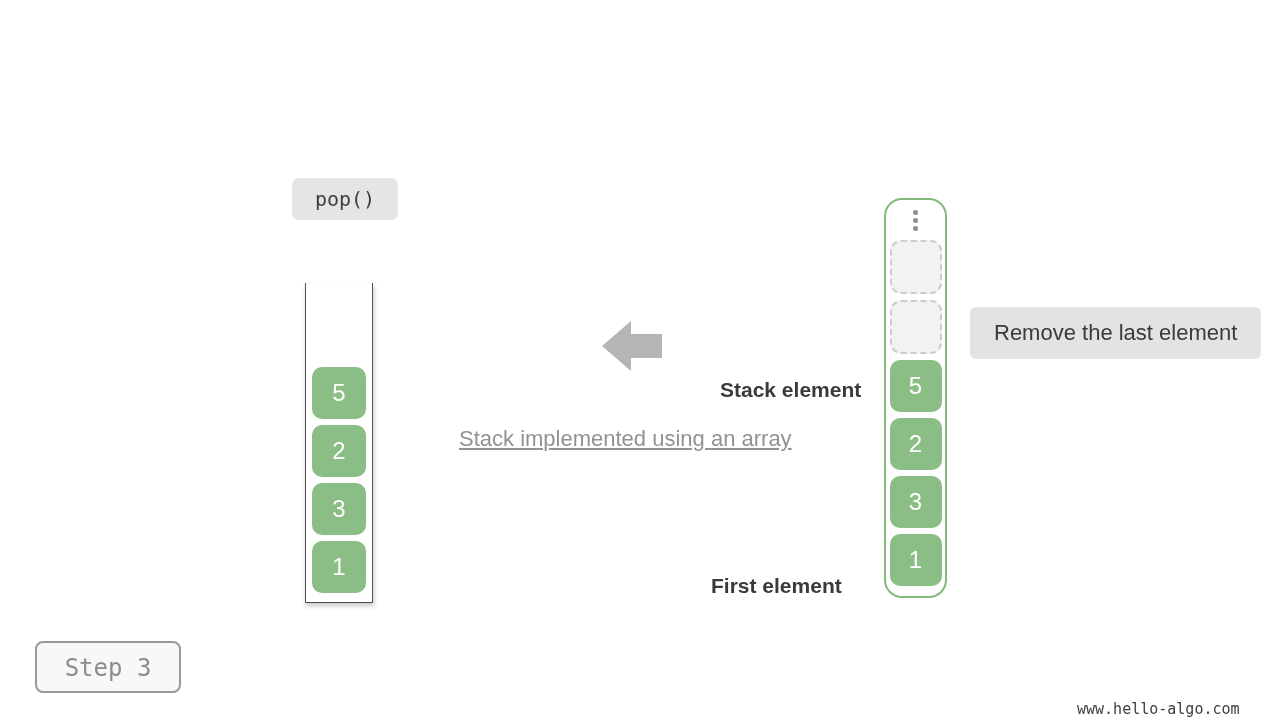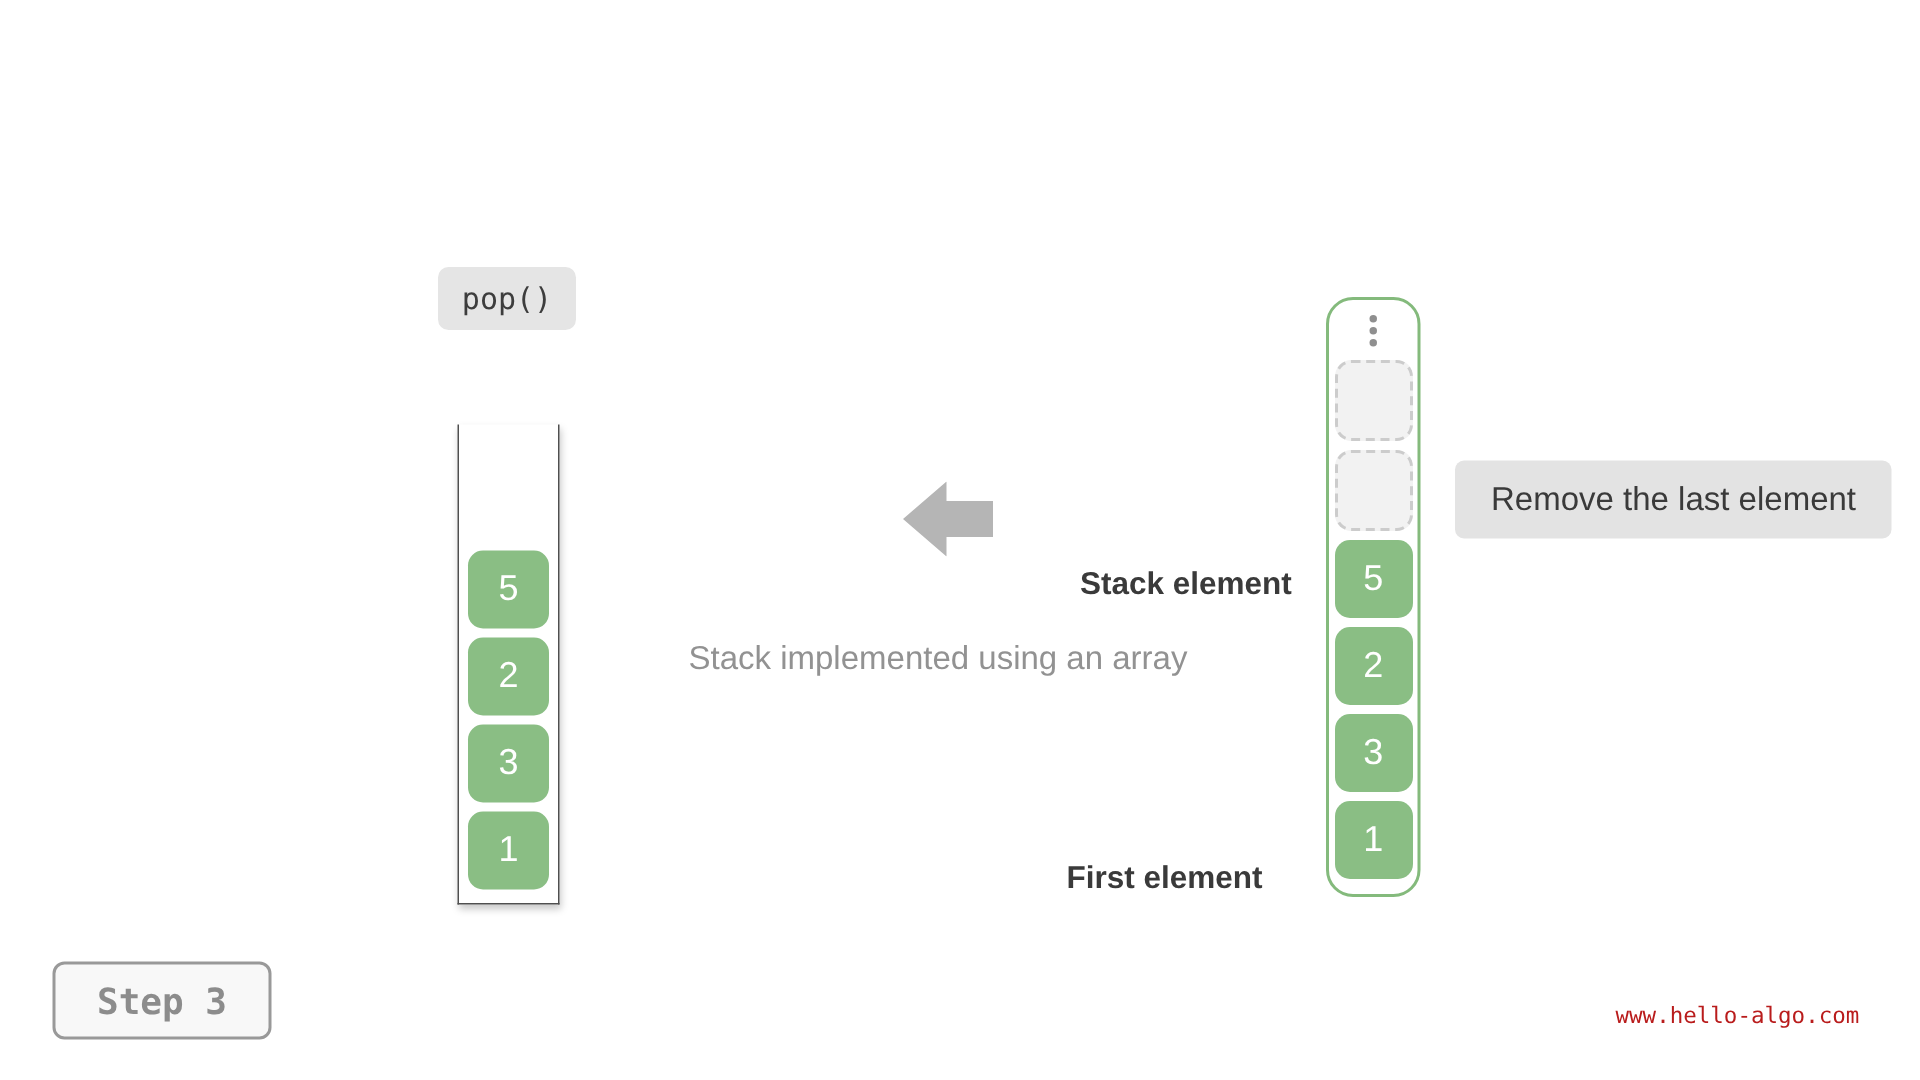--- a/index.html
+++ b/index.html
@@ -2,21 +2,21 @@
 <html><head>
 <meta charset="utf-8">
 <style>
   * { margin: 0; padding: 0; box-sizing: border-box; }
   html, body { width: 1280px; height: 720px; background: #ffffff; overflow: hidden; }
   body { position: relative; font-family: "Liberation Sans", sans-serif; }
 
   
   .op-label {
     position: absolute; left: 292px; top: 178px;
-    width: 92px; height: 42px; line-height: 42px;
+    width: 106px; height: 42px; line-height: 42px;
     background: #e5e5e5; border-radius: 7px;
     font-family: "DejaVu Sans Mono", monospace;
     font-size: 20px; color: #3d3d3d; text-align: center;
   }
 
   
   .plain-stack {
     position: absolute; left: 305px; top: 283px;
     width: 68px; height: 320px;
     border-left: 1.5px solid #4f4f4f;
@@ -35,21 +35,21 @@
     color: #ffffff; font-size: 24px;
     display: flex; align-items: center; justify-content: center;
   }
 
   
   .arrow { position: absolute; left: 602px; top: 321px; width: 60px; height: 50px; }
 
   
   .txt-last  { position: absolute; left: 720px; top: 378px; font-size: 21px; font-weight: bold; color: #3a3a3a; }
   .txt-first { position: absolute; left: 711px; top: 574px; font-size: 21px; font-weight: bold; color: #3a3a3a; }
-  .txt-caption { position: absolute; left: 459px; top: 426px; font-size: 22px; color: #929292; }
+  .txt-caption { position: absolute; left: 459px; top: 426px; font-size: 22px; color: #929292; text-decoration: underline; }
 
   
   .array-stack {
     position: absolute; left: 884px; top: 198px;
     width: 63px; height: 400px;
     border: 2px solid #84ba7c; border-radius: 18px;
     background: #ffffff;
     display: flex; flex-direction: column; align-items: center;
     padding-top: 6px; gap: 6px;
   }
@@ -72,28 +72,28 @@
     background: #e3e3e3; border-radius: 6px;
     font-size: 22px; color: #3a3a3a; white-space: nowrap;
   }
 
   
   .step-badge {
     position: absolute; left: 35px; top: 641px;
     width: 146px; height: 52px; line-height: 50px;
     background: #f8f8f8; border: 2px solid #999999; border-radius: 8px;
     font-family: "DejaVu Sans Mono", monospace;
-    font-size: 24px; font-weight: bold; color: #8c8c8c; text-align: center;
+    font-size: 24px; font-weight: normal; color: #8c8c8c; text-align: center;
   }
 
   
   .watermark {
-    position: absolute; left: 1077px; top: 668px;
+    position: absolute; left: 1077px; top: 700px;
     font-family: "DejaVu Sans Mono", monospace;
-    font-size: 15px; color: #b91c1c;
+    font-size: 15px; color: #404040;
   }
 </style>
 </head>
 <body>
 
 <div class="op-label">pop()</div>
 
 <div class="plain-stack">
   <div class="cell">5</div>
   <div class="cell">2</div>

